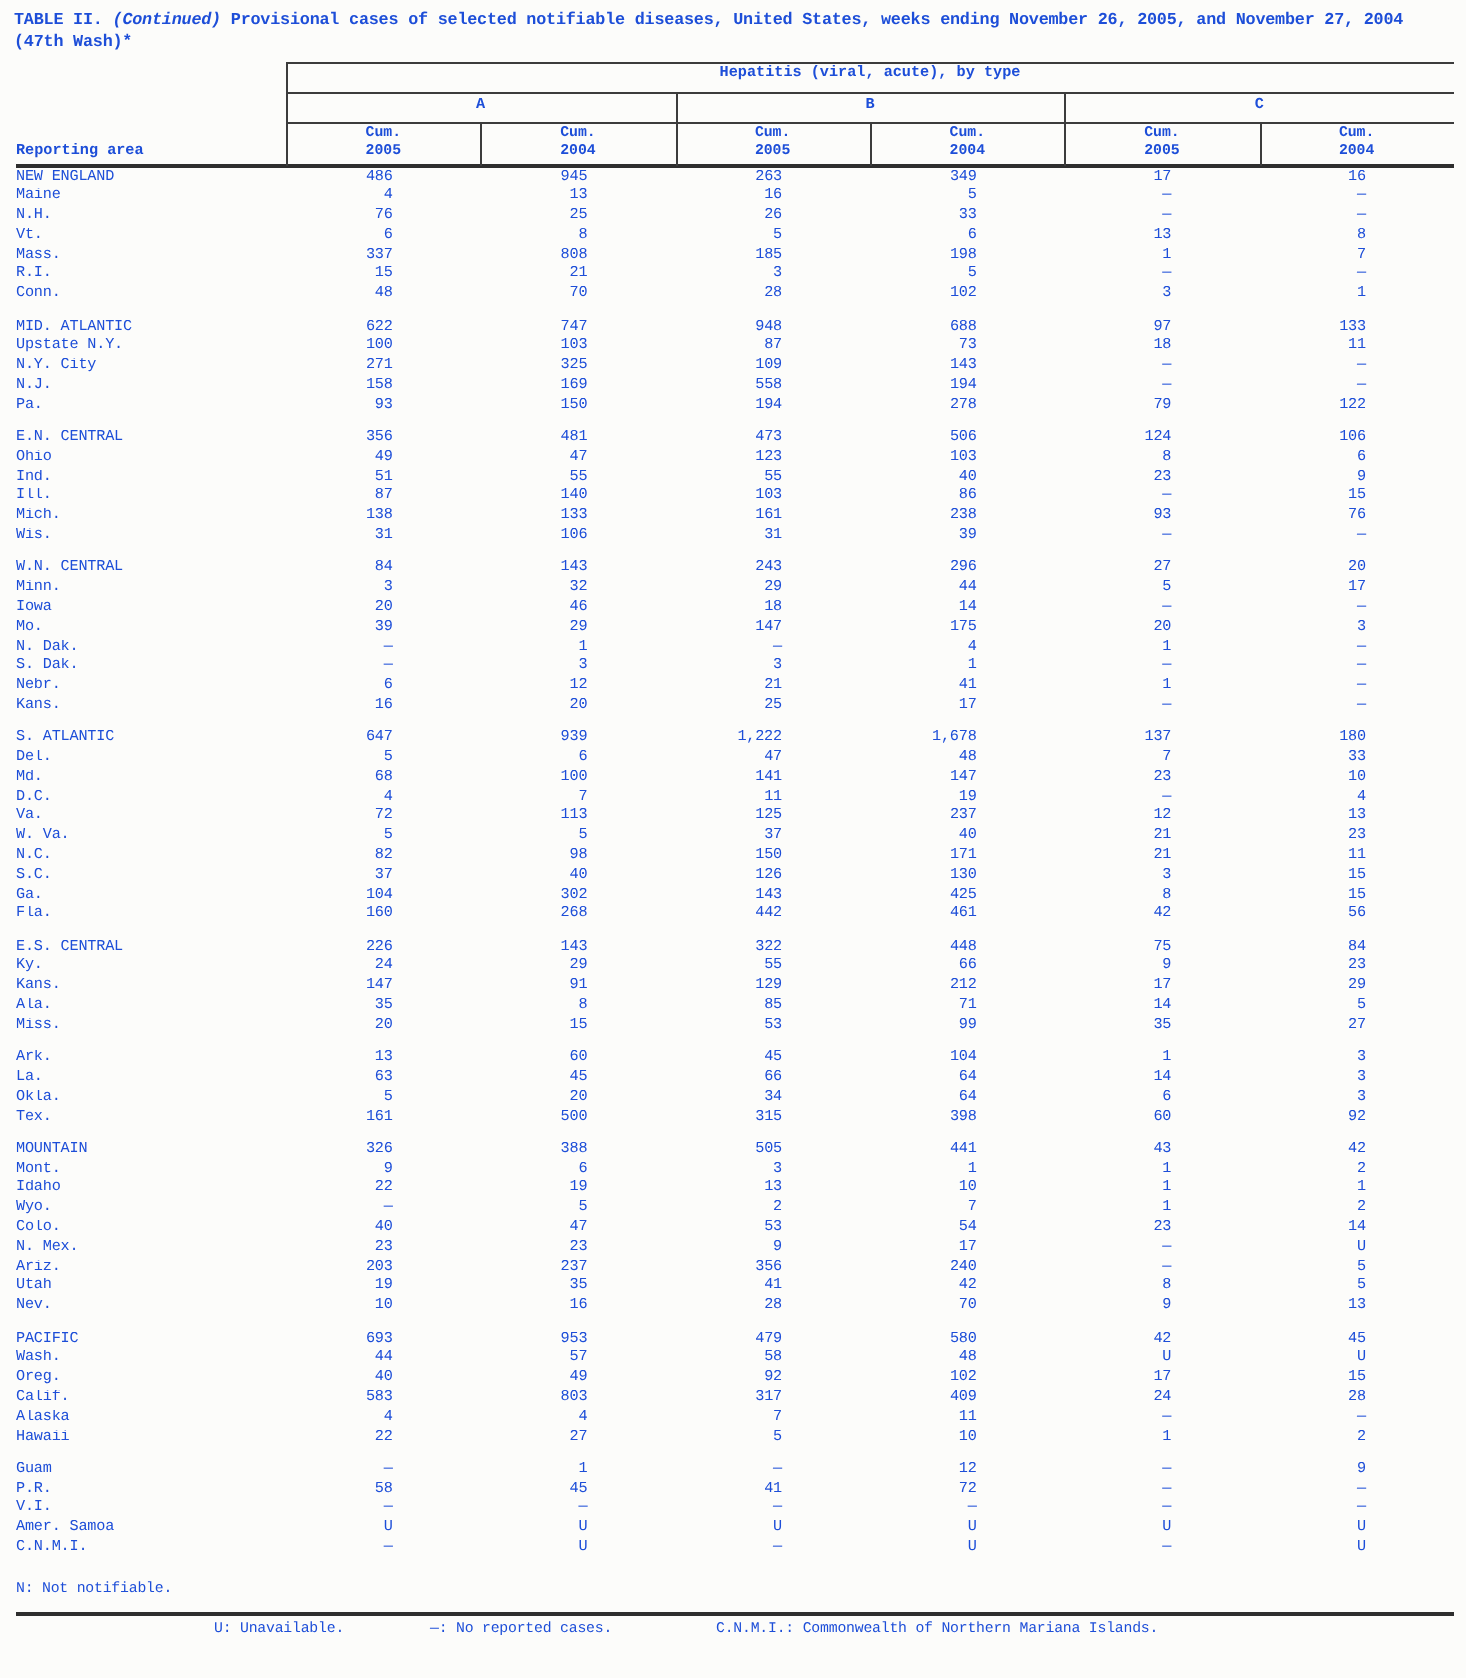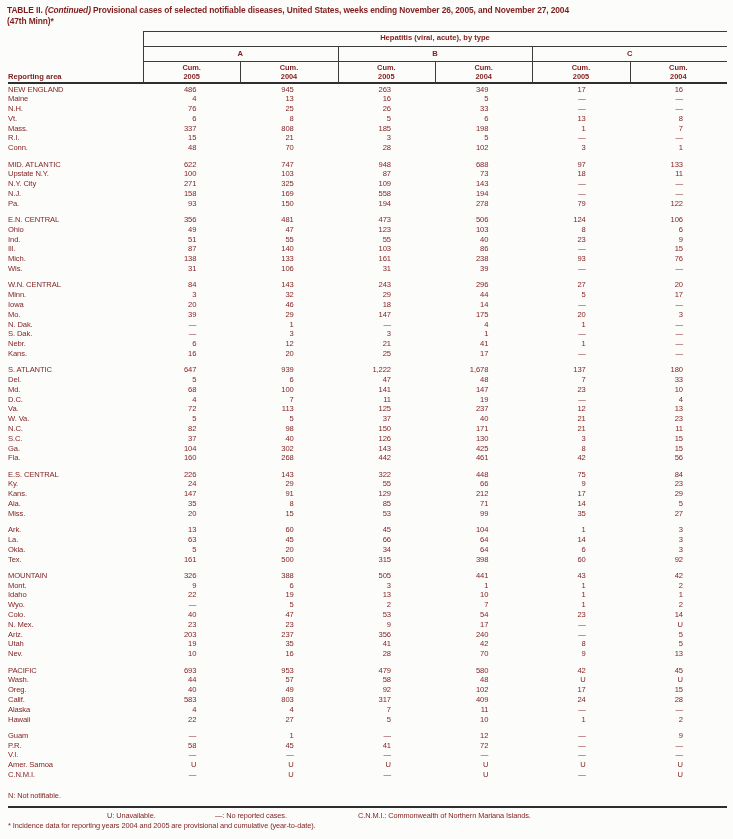--- a/index.html
+++ b/index.html
@@ -1,19 +1,19 @@
 <!DOCTYPE html>
 <html><head>
 <meta charset="utf-8">
 <style>
   html,body{margin:0;padding:0;background:#e8e8e6;}
   .page{
     position:relative; width:733px; height:839px; background:#fcfcfa;
-    font-family:Liberation Sans, sans-serif;
-    color:#7f1d1d; overflow:hidden; margin:0 auto;
+    font-family:Liberation Mono, monospace;
+    color:#1d4ed8; overflow:hidden; margin:0 auto;
     -webkit-font-smoothing:antialiased;
   }
   
   .title{position:absolute; left:7px; top:5px; width:722px;
          font-size:8.4px; font-weight:bold; line-height:10.5px; letter-spacing:-0.1px;}
   .title .cont{font-style:italic;}
   
   .hrule{position:absolute; background:#3c3c3c; height:1px;}
   .vrule{position:absolute; background:#3c3c3c; width:1px;}
   .thick{height:1.8px; background:#2e2e2e;}
@@ -39,21 +39,21 @@
 </head>
 <body>
 
 <div class="page">
 
   <div class="title">
     <span>TABLE II.</span>
     <span class="cont">(Continued)</span>
     <span>Provisional cases of selected notifiable diseases, United States, weeks ending November 26, 2005, and November 27, 2004</span>
     <br>
-    <span>(47th Minn)*</span>
+    <span>(47th Wash)*</span>
   </div>
 
   <div class="hrule" style="left:143px;top:31px;width:584px;"></div>
   <div class="hrule" style="left:143px;top:46px;width:584px;"></div>
   <div class="hrule" style="left:143px;top:61px;width:584px;"></div>
   <div class="hrule thick" style="left:8px;top:82px;width:719px;"></div>
 
   <div class="vrule" style="left:143px;top:31px;height:52px;"></div>
   <div class="vrule" style="left:337.67px;top:46px;height:37px;"></div>
   <div class="vrule" style="left:532.33px;top:46px;height:37px;"></div>
@@ -699,15 +699,14 @@
           <div class="cell val">U</div>
         </div>
       </div>
     </div>
 
   <div class="hrule thick" style="left:8px;top:806px;width:719px;"></div>
   <div class="fn" style="left:8px;top:791px;">N: Not notifiable.</div>
   <div class="fn" style="left:107px;top:811px;">U: Unavailable.</div>
   <div class="fn" style="left:215px;top:811px;">—: No reported cases.</div>
   <div class="fn" style="left:358px;top:811px;">C.N.M.I.: Commonwealth of Northern Mariana Islands.</div>
-  <div class="fn" style="left:8px;top:820.5px;">* Incidence data for reporting years 2004 and 2005 are provisional and cumulative (year-to-date).</div>
 
 </div>
 
 </body></html>

